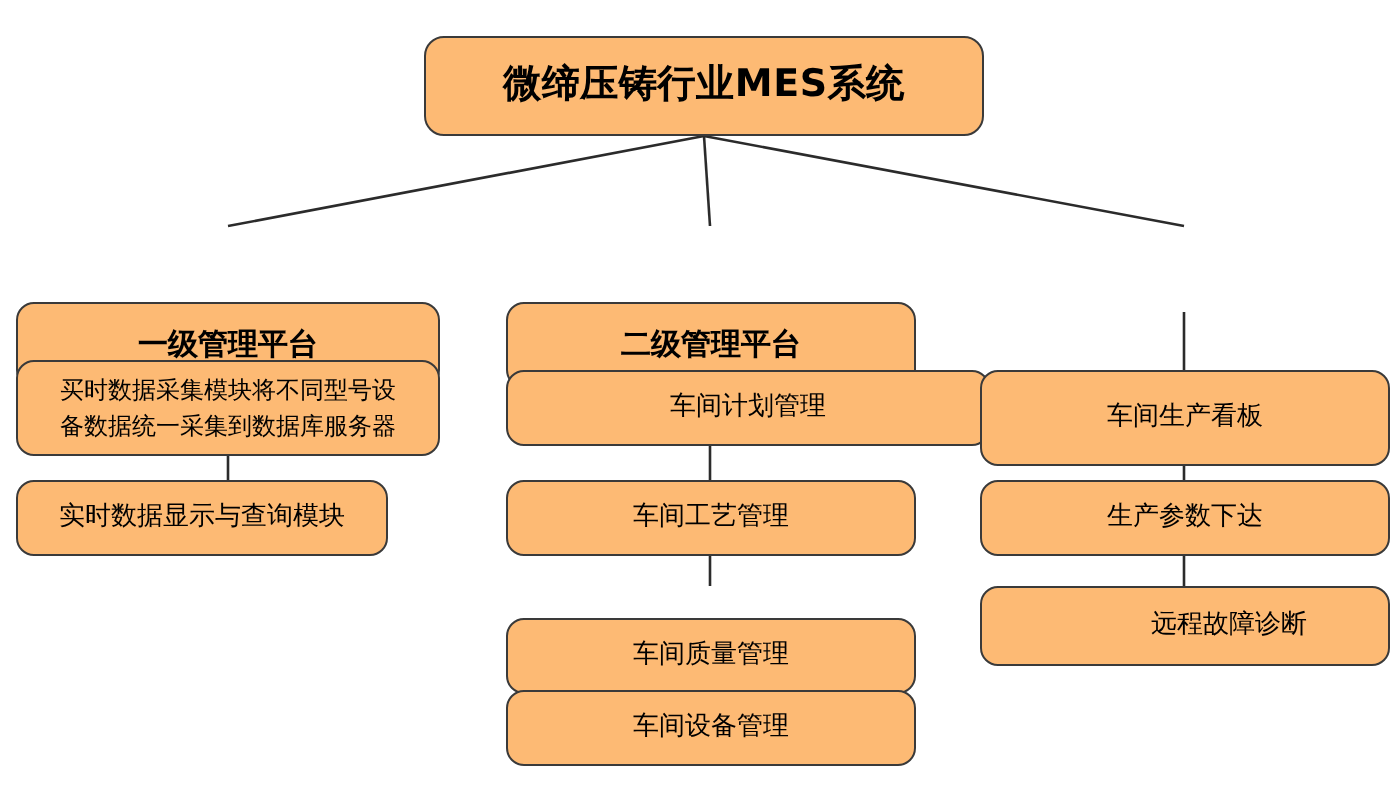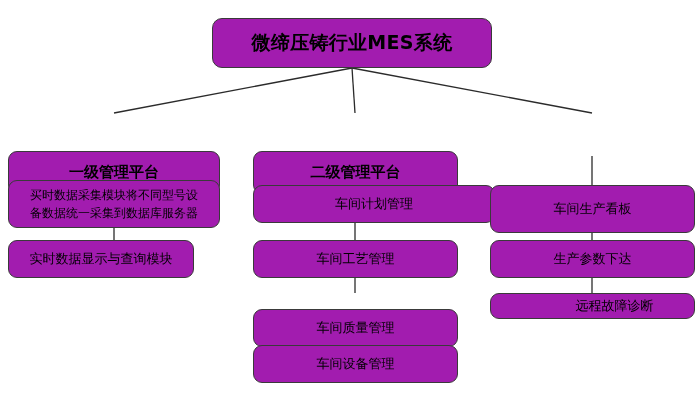--- a/index.html
+++ b/index.html
@@ -26,21 +26,21 @@
     position: absolute;
     left: 0;
     top: 0;
     width: 700px;
     height: 400px;
     pointer-events: none;
   }
   .node {
     position: absolute;
     box-sizing: border-box;
-    background: #a21caf;
+    background: #fdba74;
     border: 1.3px solid #3a3a3a;
     border-radius: 9px;
     display: flex;
     align-items: center;
     justify-content: center;
     text-align: center;
   }
   .node-label {
     display: block;
     line-height: 1.25;
@@ -84,21 +84,21 @@
   .col1-leaf-0 .node-label { font-size: 12px; line-height: 1.5; }
   .col1-leaf-1 {
     left: 8px;  top: 240px; width: 186px; height: 38px;
   }
   .col2-leaf-0 { left: 253px; top: 185px; width: 242px; height: 38px; }
   .col2-leaf-1 { left: 253px; top: 240px; width: 205px; height: 38px; }
   .col2-leaf-2 { left: 253px; top: 293px; width: 205px; height: 38px; margin-top: 16px; }
   .col2-leaf-3 { left: 253px; top: 345px; width: 205px; height: 38px; }
   .col3-leaf-0 { left: 490px; top: 185px; width: 205px; height: 48px; }
   .col3-leaf-1 { left: 490px; top: 240px; width: 205px; height: 38px; }
-  .col3-leaf-2 { left: 490px; top: 293px; width: 205px; height: 26px; padding-left: 44px; }
+  .col3-leaf-2 { left: 490px; top: 293px; width: 205px; height: 40px; padding-left: 44px; }
 </style>
 </head>
 <body>
 
 <div id="diagram-canvas">
 
   <svg class="connector-layer" viewBox="0 0 700 400" width="700" height="400" xmlns="http://www.w3.org/2000/svg">
 
     <line x1="352" y1="68" x2="114" y2="113" stroke="#2b2b2b" stroke-width="1.3"></line>
     <line x1="352" y1="68" x2="355" y2="113" stroke="#2b2b2b" stroke-width="1.3"></line>

